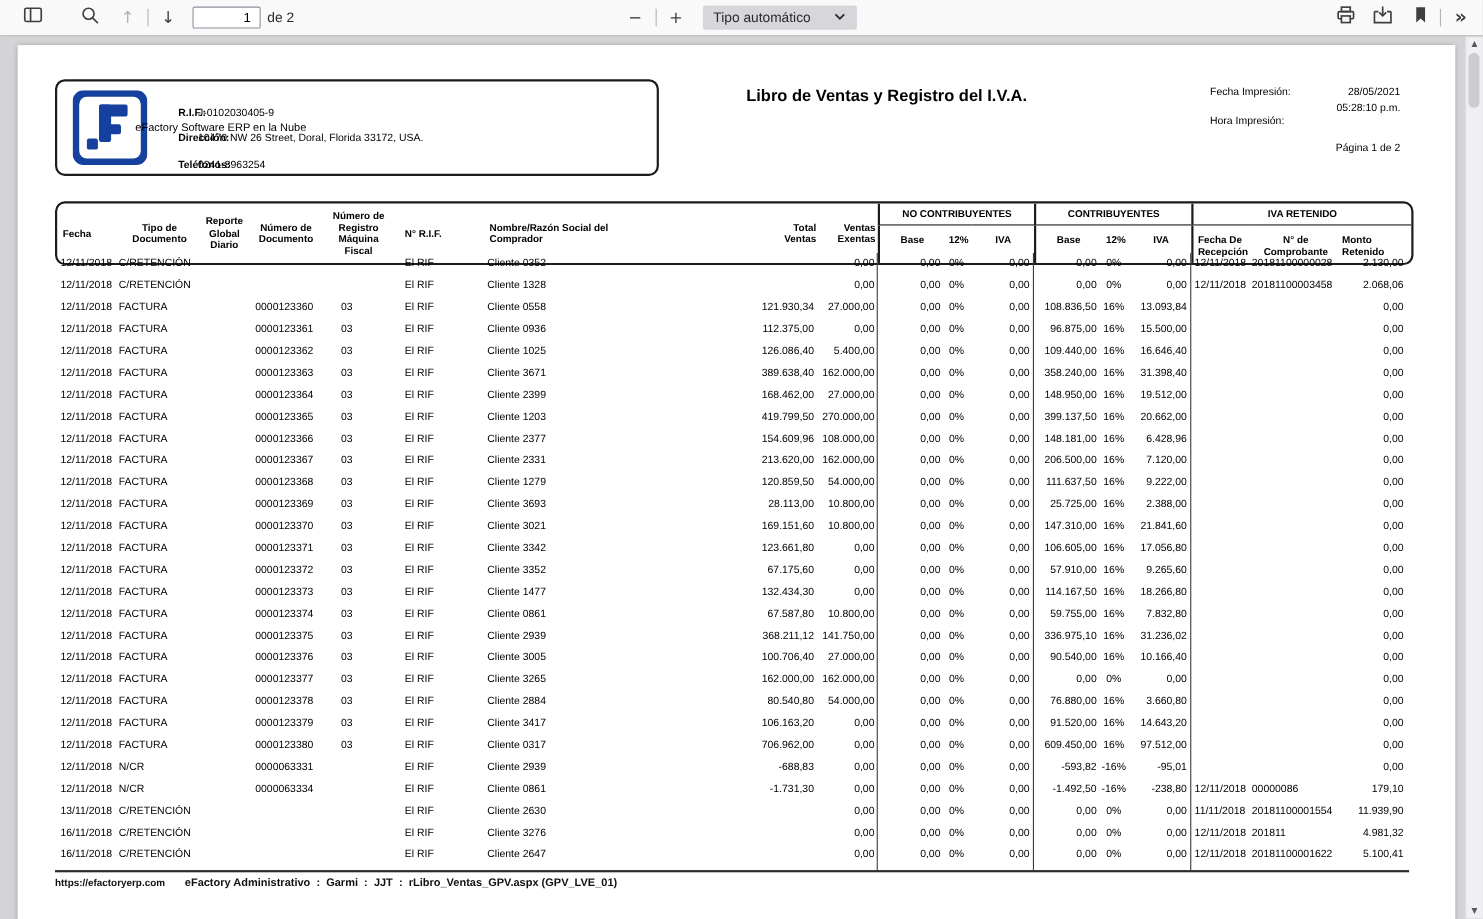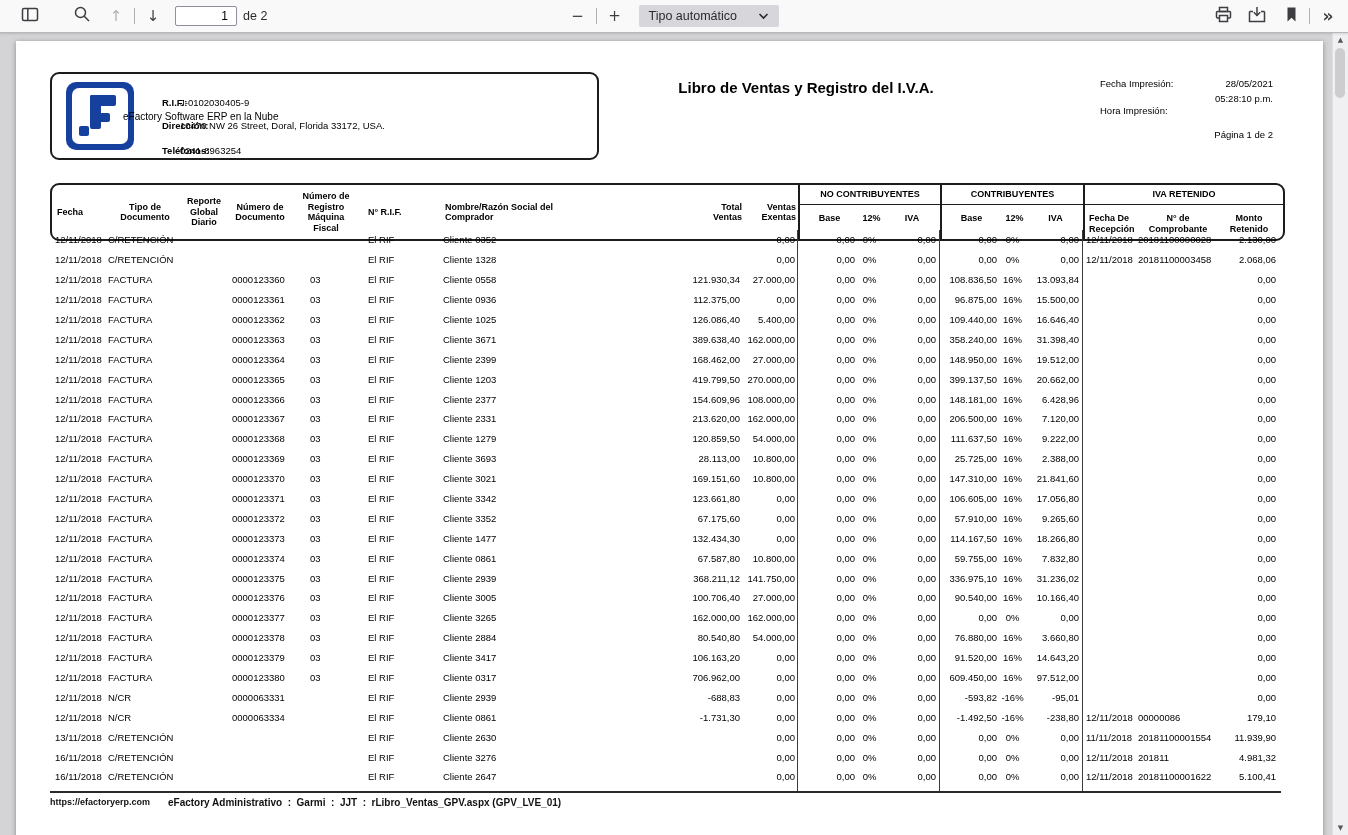--- a/index.html
+++ b/index.html
@@ -59,21 +59,21 @@
   table{border-collapse:collapse;table-layout:fixed;width:1231px;}
   .thead-box{left:34px;top:142px;width:1231px;border:2px solid #1c1c1c;border-radius:9px;overflow:hidden;}
   .ht th{font-size:9px;font-weight:bold;line-height:10.5px;color:#000;padding:1px 2px;vertical-align:middle;}
   .ht tr.gt th{height:17px;}
   .ht tr.gs th{height:25px;vertical-align:top;padding-top:8px;}
   th.group{border-bottom:1px solid #1c1c1c;}
   .ht .sepL{border-left:2px solid #1c1c1c;}
   .al{text-align:left;} .ac{text-align:center;} .ar{text-align:right;}
   th.h-fecha{padding-left:5px;} th.h-rif{padding-left:8px;} th.h-nombre{padding-left:5px;}
   th.h-total,th.h-exentas{padding-right:2px;}
-  th.h-frecep{padding-left:4px;text-align:left;} th.h-monto{padding-right:5px;text-align:center;}
+  th.h-frecep{padding-left:4px;text-align:left;} th.h-monto{padding-right:5px;text-align:left;}
   .wrapN{display:inline-block;max-width:118px;}
   .wrapT{display:inline-block;max-width:42px;}
   .wrapV{display:inline-block;max-width:46px;}
 
   .body-table{left:34px;top:189px;}
   .bt tr{height:19.9px;}
   .bt td{font-size:9.5px;color:#000;white-space:nowrap;vertical-align:middle;padding:0;}
   td.c1{padding-left:5px;} td.c4{padding-left:6px;} td.c5{padding-left:20px;}
   td.c6{padding-left:10px;} td.c7{padding-left:5px;}
   td.c8,td.c9,td.c10,td.c13{padding-right:2px;}

